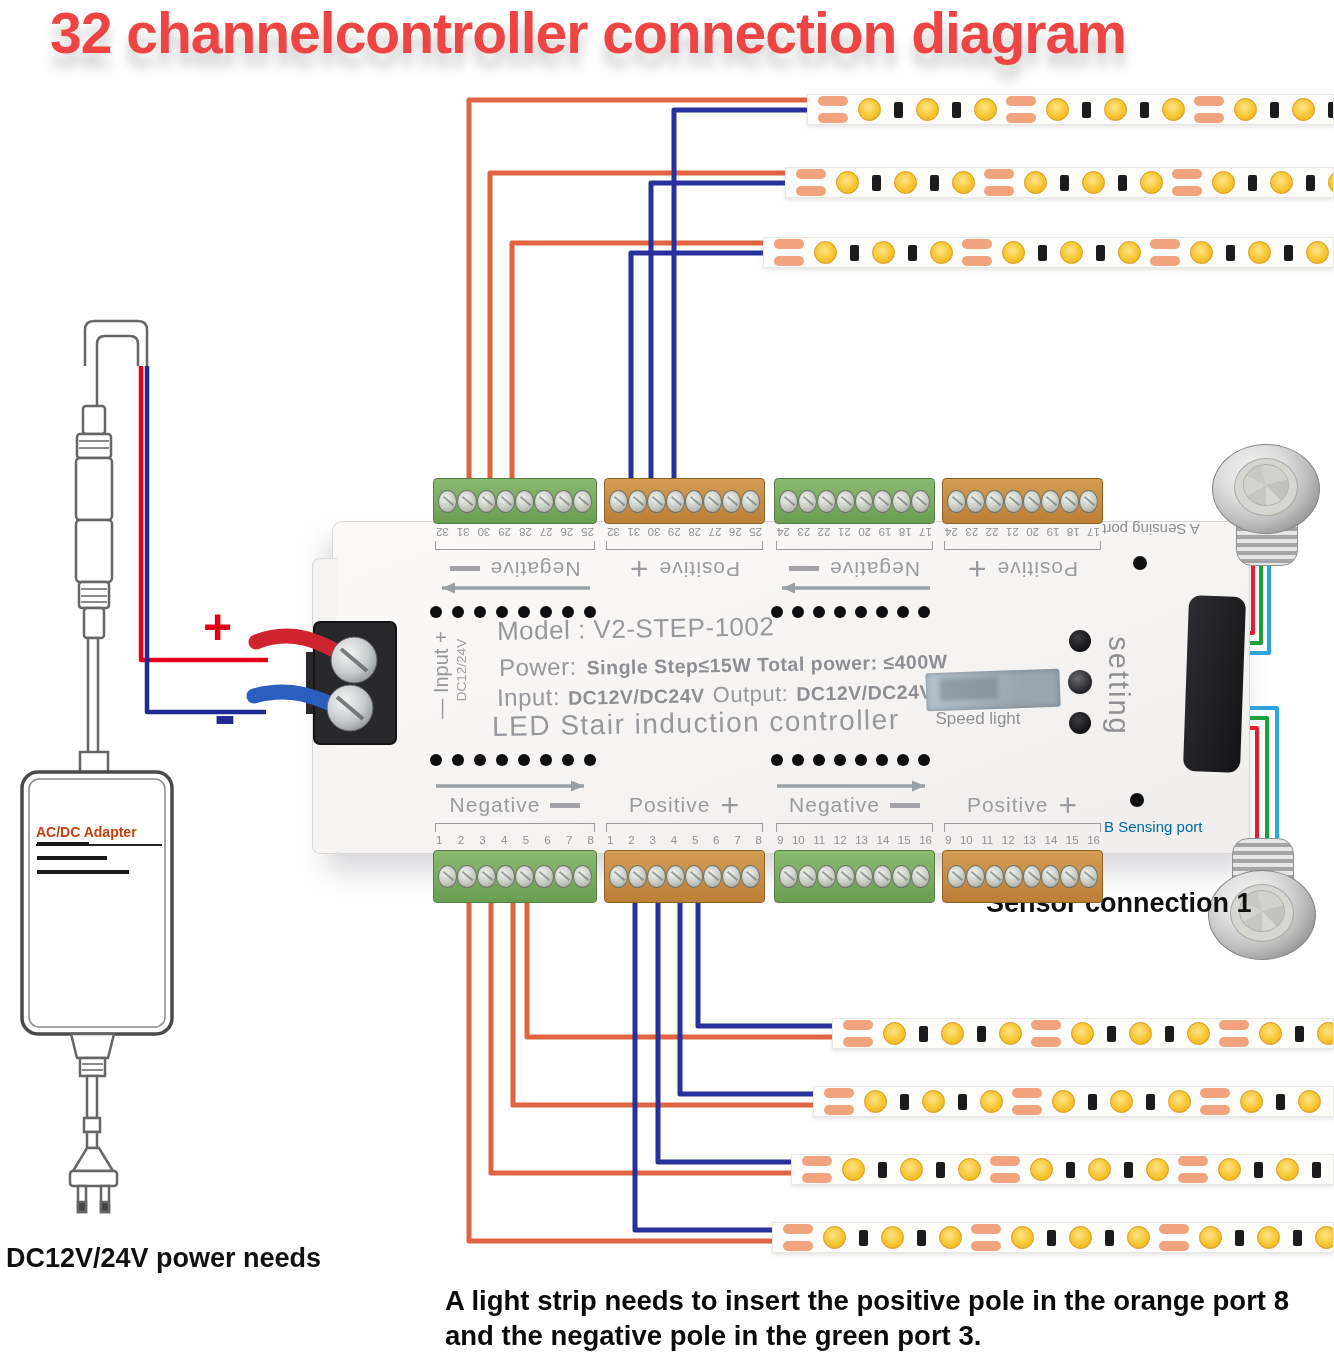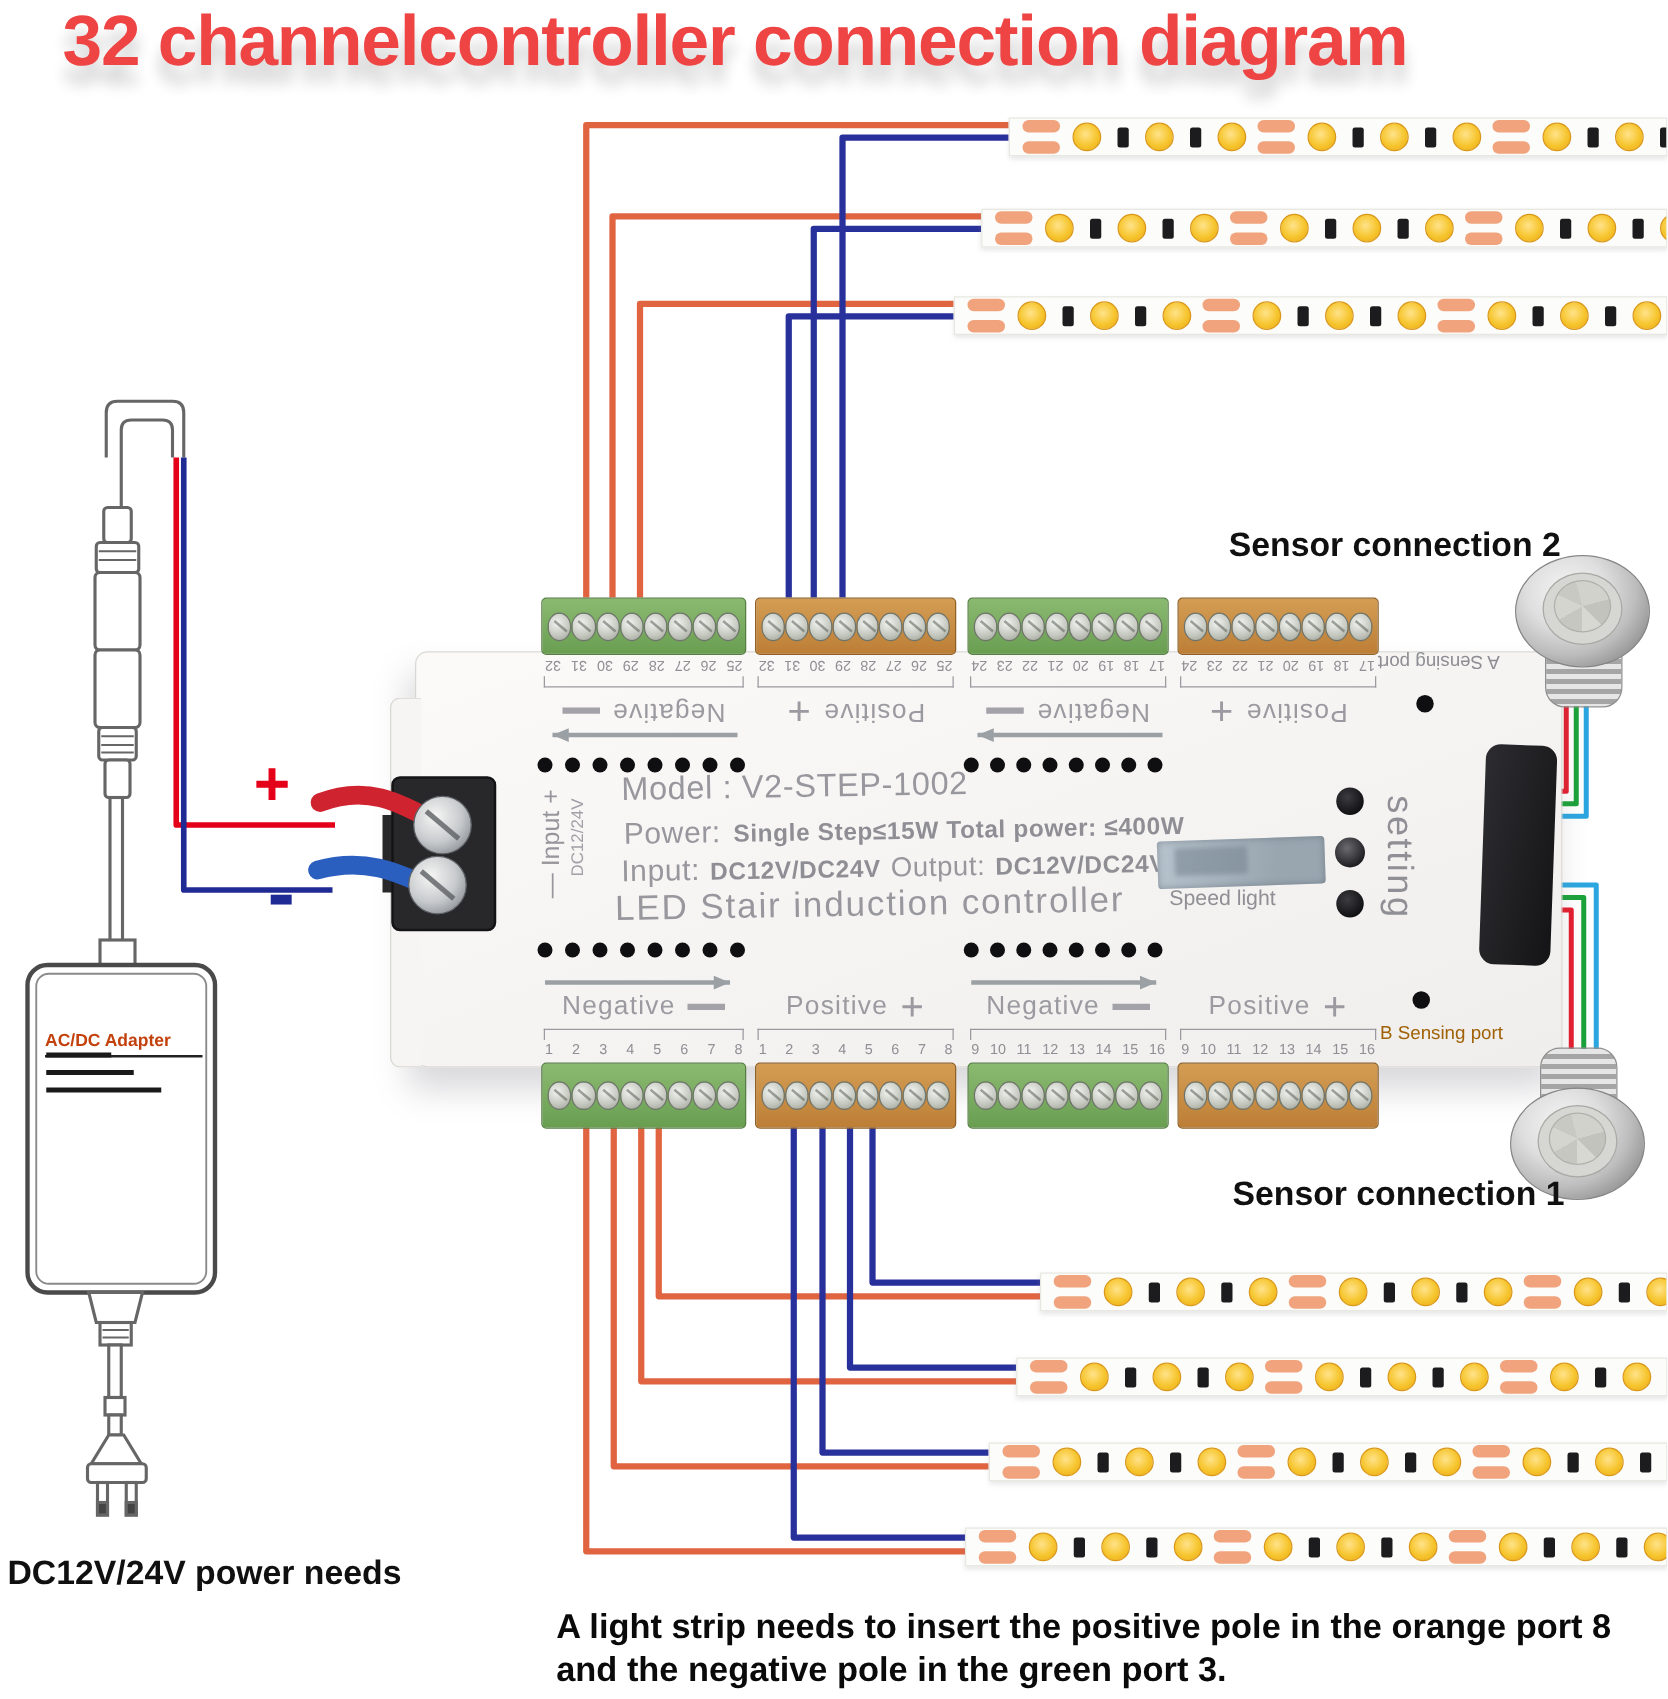--- a/index.html
+++ b/index.html
@@ -51,21 +51,21 @@
   #input-line{left:497px;top:684px;display:flex;align-items:baseline;gap:8px;}
   #input-line .lbl{font-size:24px;} #input-line .lbl2{font-size:22px;}
   #input-line .val{font-size:19.5px;font-weight:bold;color:#8e8e94;}
   #name-line{left:492px;top:711px;font-size:28px;letter-spacing:1.5px;}
   #input-side{left:389px;top:664px;width:104px;height:22px;transform:rotate(-90deg);
               font-size:20px;color:#96969c;text-align:center;}
   #input-side-sub{left:413px;top:662px;width:98px;height:16px;transform:rotate(-90deg);
               font-size:13.5px;color:#a0a0a6;text-align:center;}
   #a-sensing{left:1090px;top:521px;width:122px;font-size:15px;color:#8d8d93;
              transform:rotate(180deg);text-align:center;}
-  #b-sensing{left:1104px;top:818px;width:130px;font-size:15px;color:#a16207;}
+  #b-sensing{left:1104px;top:818px;width:130px;font-size:15px;color:#0369a1;}
   #setting-label{left:1058px;top:674px;width:130px;height:24px;transform:rotate(90deg);
              font-size:29px;color:#8f8f95;letter-spacing:2px;text-align:center;}
   #speed-display{left:926px;top:671px;width:134px;height:38px;border-radius:3px;
              background:linear-gradient(100deg,#b7c3cd,#99a6b0 70%);transform:rotate(-2deg);
              box-shadow:inset 0 0 6px rgba(70,80,90,.45);}
   #speed-display .smudge{position:absolute;left:14px;top:6px;width:58px;height:22px;
              background:rgba(110,125,138,.5);filter:blur(2px);}
   #speed-label{left:918px;top:709px;width:120px;font-size:17px;color:#8f8f95;text-align:center;}
   .btn{position:absolute;border-radius:50%;background:radial-gradient(circle at 40% 35%,#3c3c40,#0f0f12 75%);}
   #btn2{background:radial-gradient(circle at 40% 35%,#6a6a70,#1c1c20 75%);}
@@ -94,21 +94,21 @@
         border:1px solid #858585;}
   .sensor .inner{position:absolute;left:24px;width:62px;height:56px;border-radius:50%;
         background:#d6d6d3;border:1px solid #a8a8a4;}
   .sensor .lens{position:absolute;left:33px;width:44px;height:40px;border-radius:50%;border:1px solid #b0b0ab;
         background:conic-gradient(from 15deg,#d2d2cd 0 60deg,#c3c3be 0 120deg,#d8d8d3 0 165deg,#c7c7c2 0 225deg,#d5d5d0 0 280deg,#c9c9c4 0 330deg,#d2d2cd 0);}
   .sensor.up .flare{top:0;} .sensor.up .inner{top:14px;} .sensor.up .lens{top:20px;}
   .sensor.up .base{top:78px;border-radius:0 0 16px 16px;}
   .sensor.down .base{top:0;border-radius:16px 16px 0 0;}
   .sensor.down .flare{top:32px;} .sensor.down .inner{top:46px;} .sensor.down .lens{top:52px;}
   .sensor-label{position:absolute;font-size:27px;font-weight:bold;color:#101010;white-space:nowrap;}
-  #sensor2-label{left:983px;top:421px;} #sensor1-label{left:986px;top:940px;}
+  #sensor2-label{left:983px;top:421px;} #sensor1-label{left:986px;top:888px;}
 
   
   #adapter-label{left:36px;top:824px;width:126px;font-size:14px;font-weight:bold;color:#c2410c;
         border-bottom:2px solid #222;padding-bottom:4px;}
   .abar{position:absolute;height:4px;background:#1a1a1a;}
   #power-plus{left:203px;top:598px;font-size:50px;font-weight:bold;}
   #power-minus{left:214px;top:676px;font-size:66px;font-weight:bold;}
   #power-caption{left:6px;top:1243px;font-size:27px;font-weight:bold;color:#101010;white-space:nowrap;}
 
   
@@ -222,21 +222,20 @@
     <div class="flare"></div>
     <div class="inner"></div>
     <div class="lens"></div>
   </div>
   <div class="sensor down" style="left:1206px;top:838px;">
     <div class="base"></div>
     <div class="flare"></div>
     <div class="inner"></div>
     <div class="lens"></div>
   </div>
-  <div class="sensor-label" id="sensor2-label">Sensor connection 2</div>
   <div class="sensor-label" id="sensor1-label">Sensor connection 1</div>
 
   <div class="abs" id="note">
     <div>A light strip needs to insert the positive pole in the orange port 8</div>
     <div>and the negative pole in the green port 3.</div>
   </div>
 
   <svg id="overlay" class="layer" width="1334" height="1359">
     <defs>
       <radialGradient id="scrG" cx="38%" cy="35%" r="75%">

